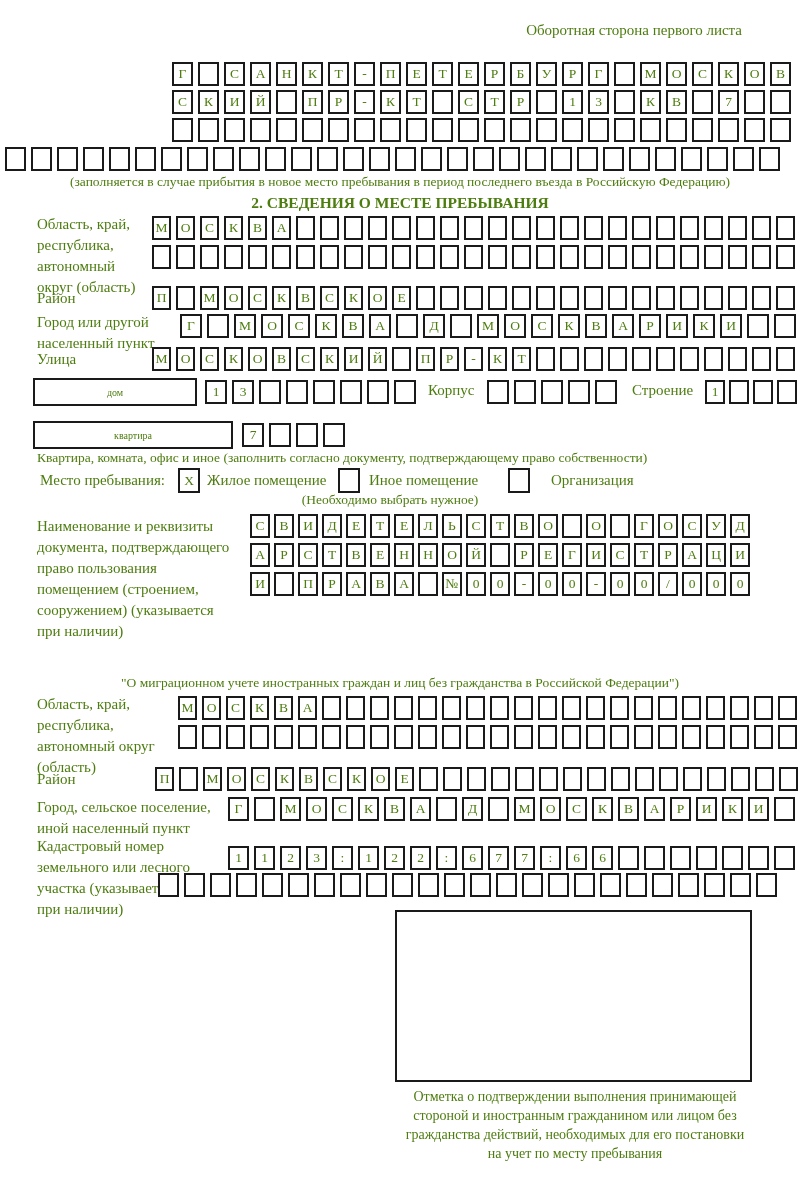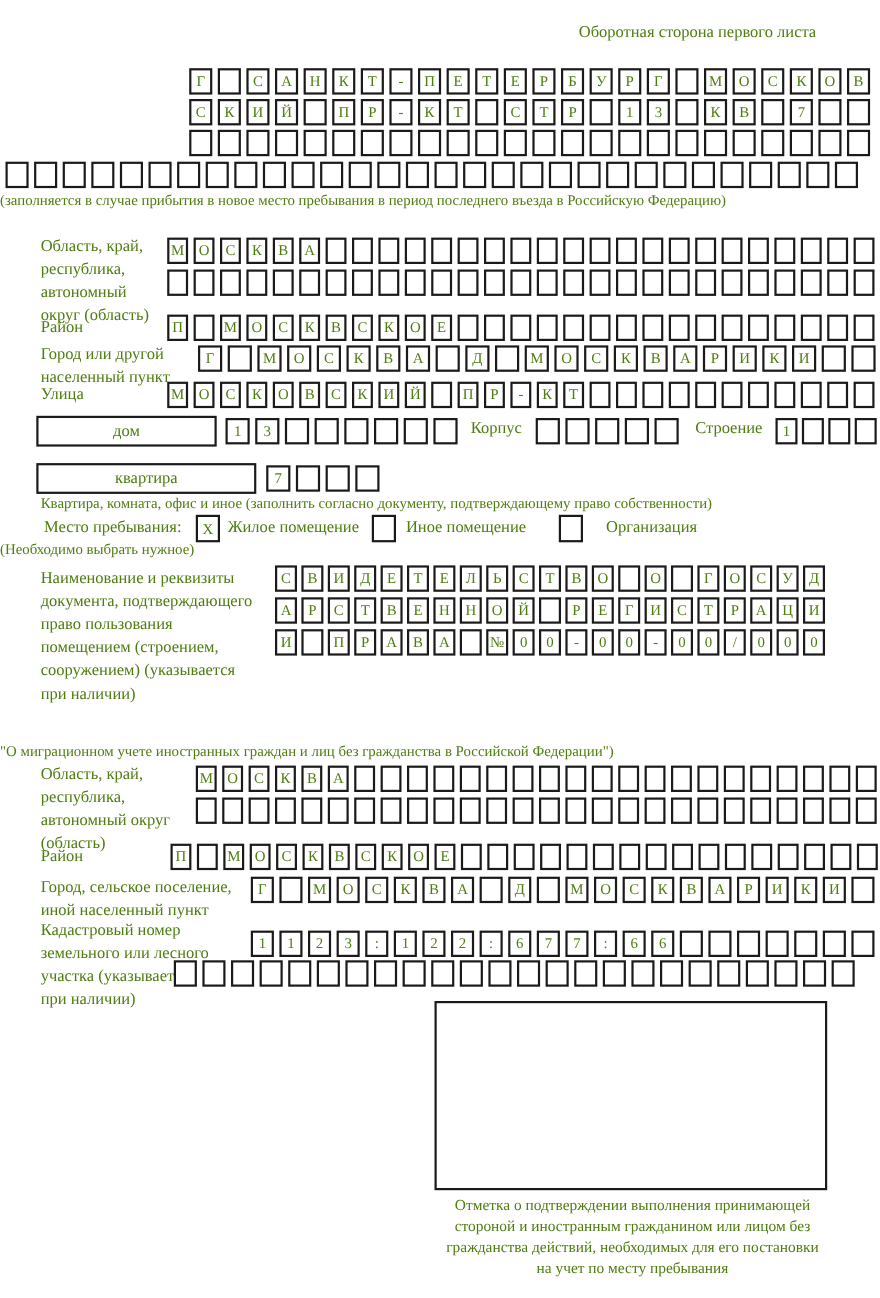--- a/index.html
+++ b/index.html
@@ -3,36 +3,36 @@
 <meta charset="utf-8">
 <style>
   html,body{margin:0;padding:0;background:#fff;}
   .page{
     position:relative;width:800px;height:1180px;background:#fff;
     font-family:"Liberation Serif","DejaVu Serif",serif;color:#4d7c0f;overflow:hidden;
   }
   .abs{position:absolute;}
   .lbl{position:absolute;font-size:15px;line-height:21px;white-space:pre-line;}
   .lbl.lh24{line-height:24px;}
-  .cap{position:absolute;font-size:13.5px;white-space:nowrap;}
+  .cap{position:absolute;font-size:13.5px;text-align:center;white-space:nowrap;}
   .title{position:absolute;font-size:15.5px;font-weight:bold;text-align:center;white-space:nowrap;}
   .cells{position:absolute;display:flex;gap:5px;}
   .cells.g4{gap:4px;}
   .cell{
     box-sizing:border-box;width:21px;height:24px;border:2px solid #1a1a1a;background:#fff;
     display:flex;align-items:center;justify-content:center;
     font-size:13.5px;line-height:1;flex:none;
   }
   .w19 .cell{width:19px;}
   .w20 .cell{width:20px;}
   .w21 .cell{width:21px;}
   .w22 .cell{width:22px;}
   .widebox{
     position:absolute;box-sizing:border-box;border:2px solid #1a1a1a;height:28px;
-    display:flex;align-items:center;justify-content:center;font-size:15px;background:#fff;
+    display:flex;align-items:center;justify-content:center;font-size:10px;background:#fff;
   }
   .cb{position:absolute;width:22px;height:25px;}
   .inline-lbl{position:absolute;font-size:15px;white-space:nowrap;}
   .stampbox{position:absolute;box-sizing:border-box;border:2px solid #1a1a1a;background:#fff;}
   .note{position:absolute;font-size:14px;line-height:19px;text-align:center;white-space:pre-line;}
 </style>
 </head>
 <body>
 
 <div class="page">
@@ -144,20 +144,21 @@
       <div class="cell"></div>
       <div class="cell"></div>
       <div class="cell"></div>
       <div class="cell"></div>
       <div class="cell"></div>
       <div class="cell"></div>
       <div class="cell"></div>
     </div>
   <div class="cap" style="left:0;top:174px;width:800px;">(заполняется в случае прибытия в новое место пребывания в период последнего въезда в Российскую Федерацию)</div>
 
+  <div class="title" style="left:0;top:194px;width:800px;">2. СВЕДЕНИЯ О МЕСТЕ ПРЕБЫВАНИЯ</div>
 
   <div class="lbl" style="left:37px;top:214px;width:135px;">Область, край,
 республика,
 автономный
 округ (область)</div>
   <div class="cells w19" style="left:152px;top:216px;">
       <div class="cell">М</div>
       <div class="cell">О</div>
       <div class="cell">С</div>
       <div class="cell">К</div>

